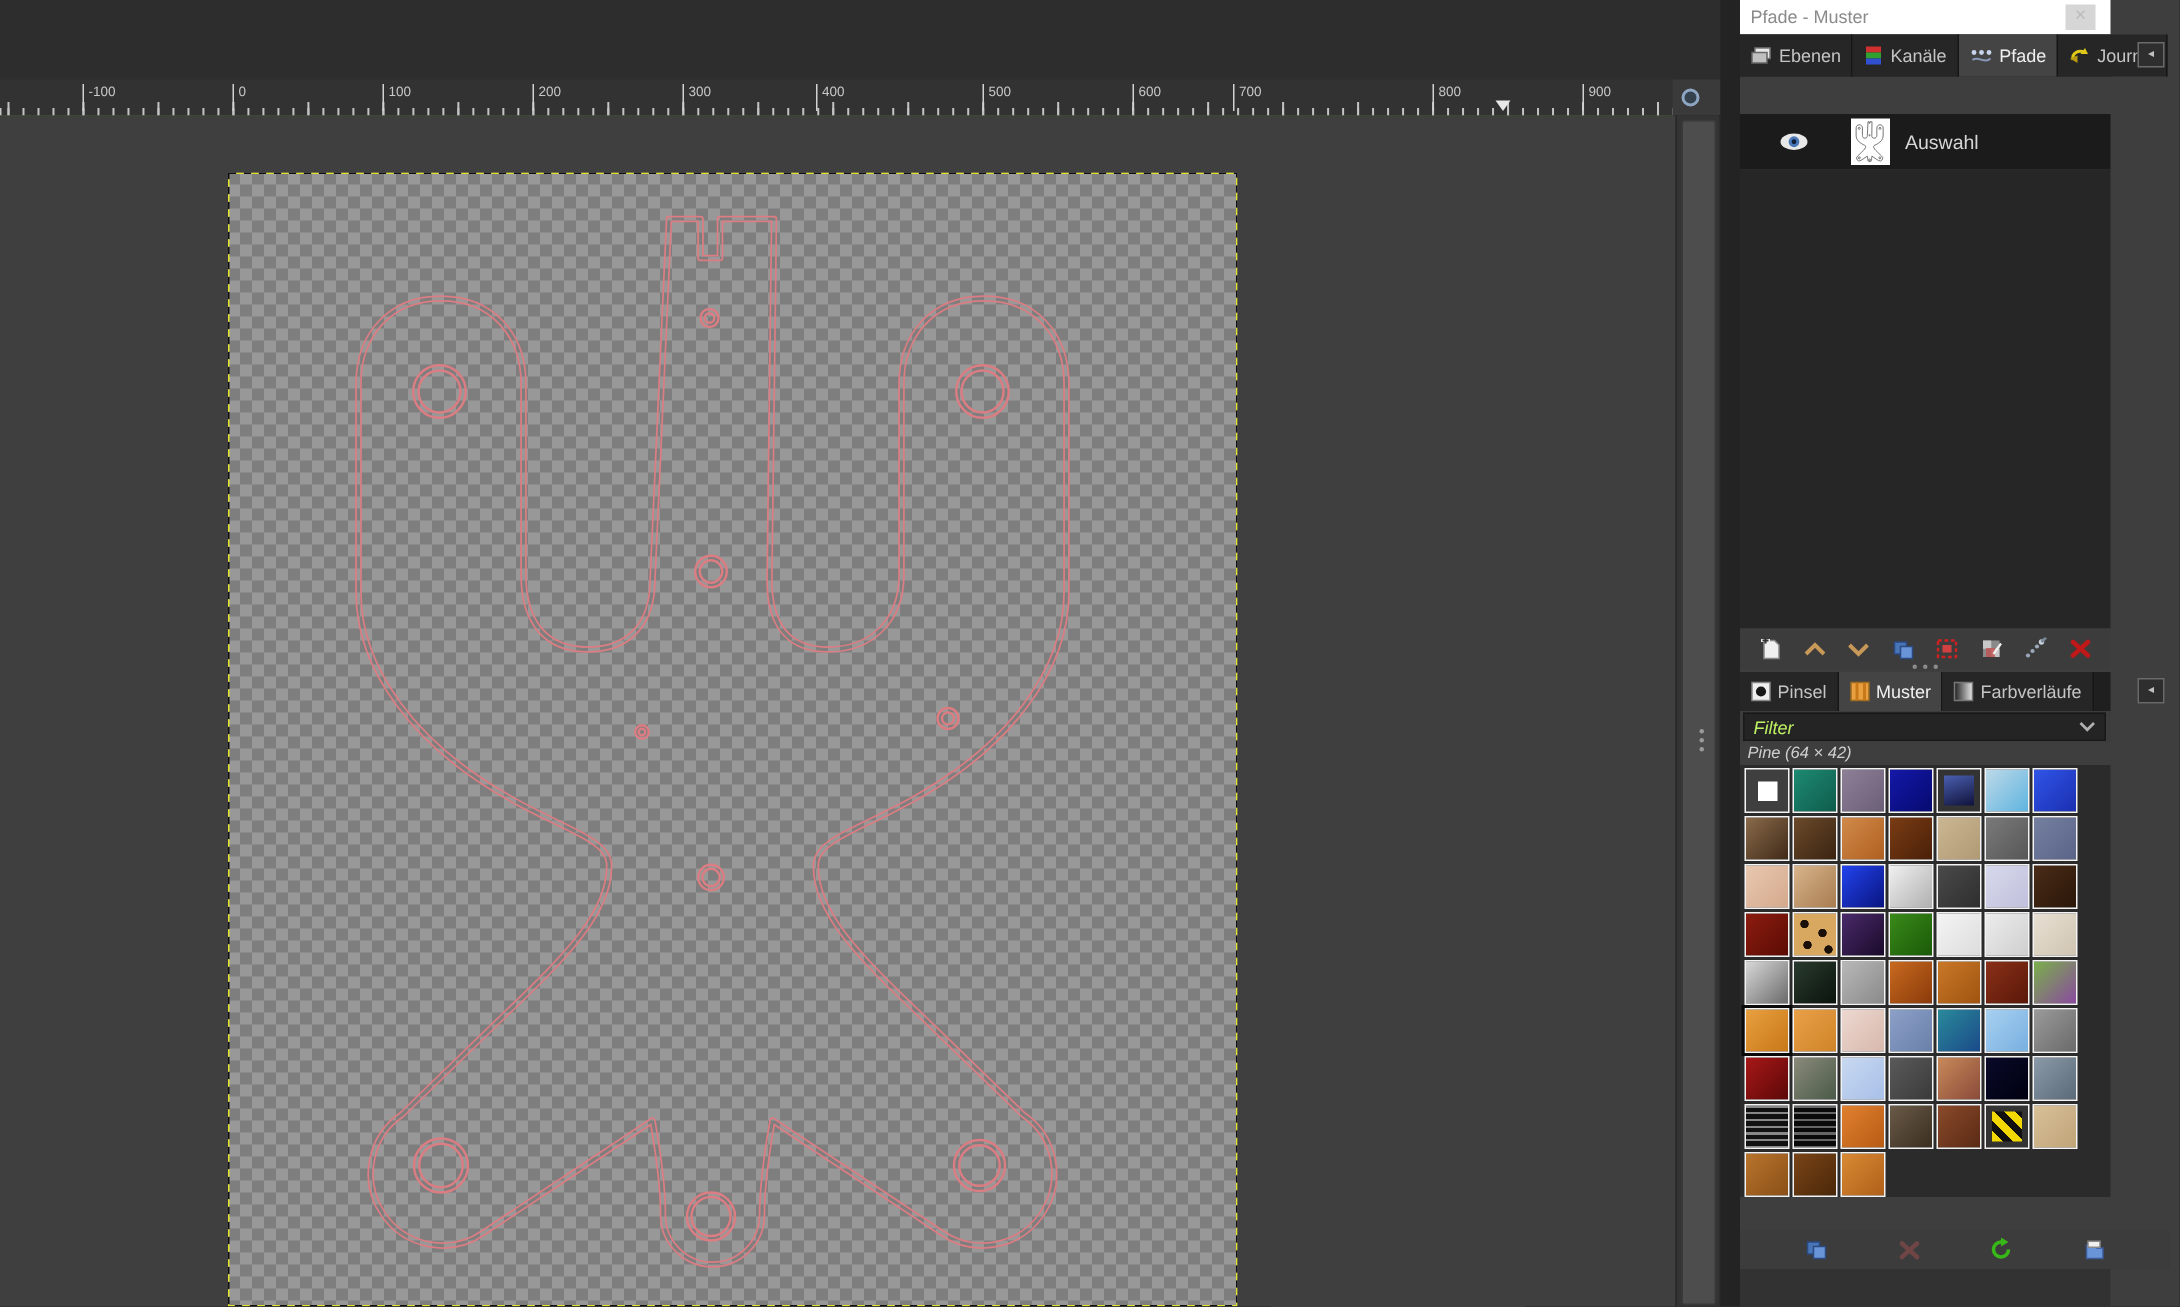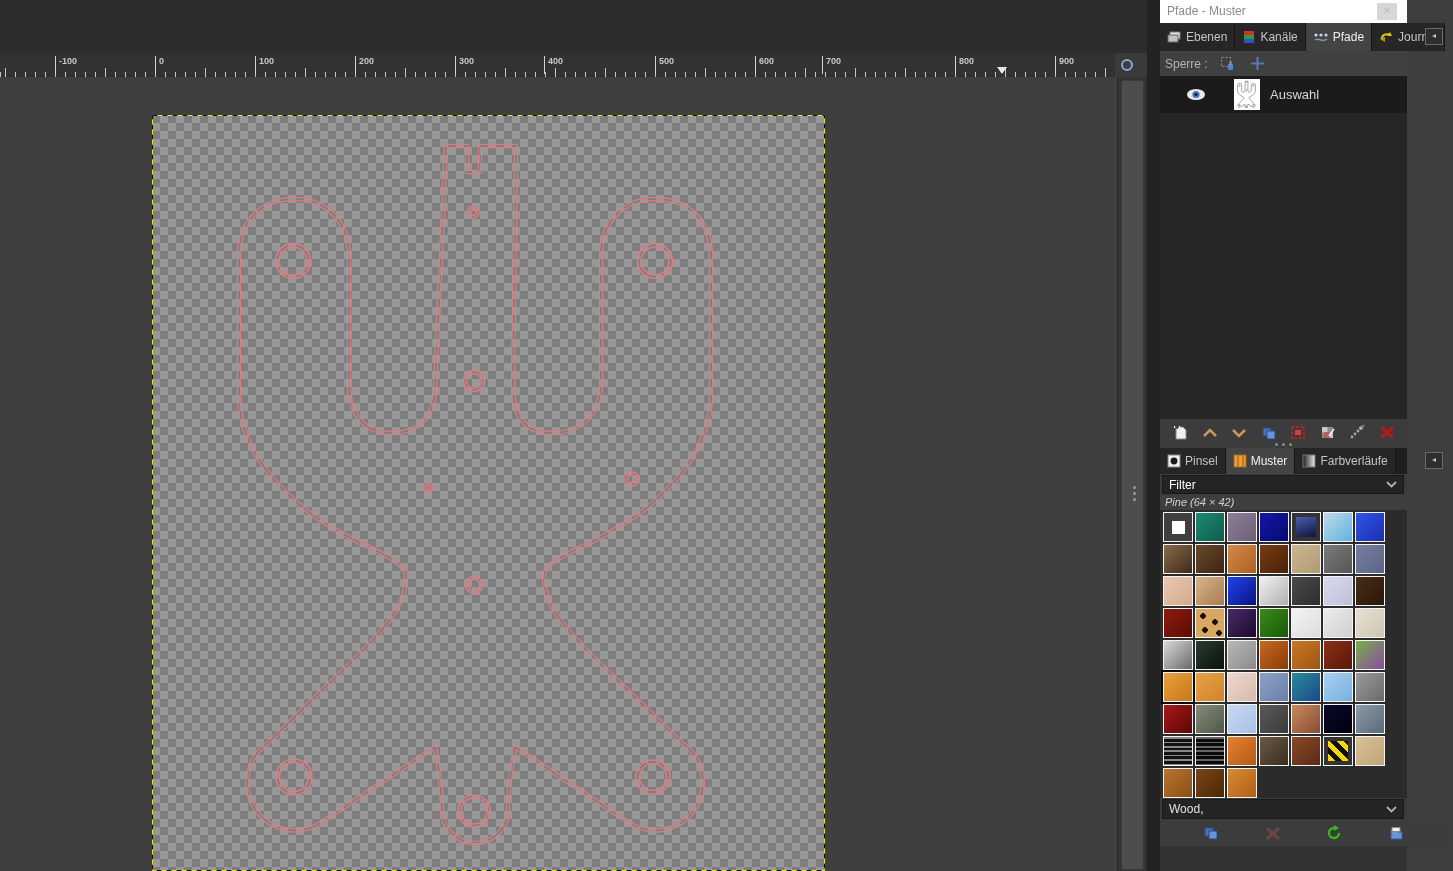--- a/index.html
+++ b/index.html
@@ -2,21 +2,21 @@
 <html><head>
 <meta charset="utf-8">
 <style>
   html,body{margin:0;padding:0;background:#2d2d2d;}
   #stage{position:relative;width:1453px;height:871px;overflow:hidden;
          font-family:"Liberation Sans",sans-serif;font-size:12px;color:#c8c8c8;
          -webkit-font-smoothing:antialiased;}
   .abs{position:absolute;}
   
   #topbar{left:0;top:0;width:1160px;height:53px;background:#2d2d2d;}
-  #ruler{left:0;top:53px;width:1115px;height:24px;background:#323232;border-bottom:1px solid #4d7c0f;font-weight:bold;}
+  #ruler{left:0;top:53px;width:1115px;height:24px;background:#323232;border-bottom:1px solid #4d7c0f;}
   #ruler .minor{position:absolute;left:0;bottom:0;width:100%;height:5px;
     background:repeating-linear-gradient(90deg,#c4c4c4 0 1px,transparent 1px 10px);
     background-position:5px 0;}
   #ruler .mid{position:absolute;left:0;bottom:0;width:100%;height:9px;
     background:repeating-linear-gradient(90deg,#c4c4c4 0 1px,transparent 1px 50px);
     background-position:5px 0;}
   .rlabel{position:absolute;top:3px;height:18px;border-left:1px solid #d2d2d2;
     padding-left:3px;font-size:9px;color:#c8c8c8;line-height:10px;}
   #pointer-mark{position:absolute;bottom:3px;width:0;height:0;
     border-left:5px solid transparent;border-right:5px solid transparent;border-top:7px solid #e8e8e8;}
@@ -50,21 +50,21 @@
   #path-thumb{width:26px;height:31px;background:#ffffff;margin-left:28px;display:flex;align-items:center;justify-content:center;}
   #pathrow .name{margin-left:10px;color:#d6d6d6;font-size:13px;}
   #pathlist{top:113px;height:306px;background:#262626;}
   #ptoolbar{top:419px;height:27px;background:#3c3c3c;display:flex;align-items:center;justify-content:space-between;padding:0 10px;box-sizing:border-box;}
   #dots-h{top:443px;height:6px;text-align:center;}
   #dots-h i{display:inline-block;width:3px;height:3px;border-radius:50%;background:#8a8a8a;margin:0 2px;vertical-align:top;}
   #filter-row{top:474px;height:21px;background:#3c3c3c;}
   .entry{position:absolute;left:2px;right:3px;top:1px;bottom:1px;background:#242424;border:1px solid #191919;
          display:flex;align-items:center;padding:0 6px;color:#e0e0e0;font-size:12px;}
   .entry .chev{margin-left:auto;}
-  .placeholder{color:#ffffff;}
+  .placeholder{color:#bef264;font-style:italic;}
   #plabel{top:495px;height:15px;padding-left:5px;box-sizing:border-box;font-style:italic;color:#cfcfcf;font-size:11px;line-height:14px;}
   #gridzone{top:510px;height:288px;background:#2b2b2b;overflow:hidden;}
   #grid{position:absolute;left:2px;top:1px;width:240px;display:flex;flex-wrap:wrap;}
   .pcell{width:30px;height:30px;border:1px solid #f4f4f4;margin:1px;box-sizing:border-box;position:relative;overflow:hidden;}
   .pcell.sel{outline:2px solid #0a0a0a;outline-offset:0;}
   .pcell .inner{position:absolute;inset:4px;}
   .pcell .whitesq{position:absolute;left:8px;top:8px;width:13px;height:13px;background:#fff;}
   #gridscroll{position:absolute;left:263px;top:0;width:14px;height:288px;background:#252525;border:1px solid #1b1b1b;box-sizing:border-box;}
   #gridscroll .thumb{position:absolute;left:1px;top:2px;width:10px;height:268px;background:#6e6e6e;border-radius:1px;}
   #tagrow{top:798px;height:22px;background:#3c3c3c;}
@@ -197,40 +197,20 @@
               <path d="M3,10 C2,5 7,3 11,5" fill="none" stroke="#e0c818" stroke-width="2"></path>
               <polygon points="13,6 8,6 11,2" fill="#e0c818"></polygon>
               <polygon points="1,9 6,12 6,7" fill="#b89810"></polygon>
             </svg>
           </span>
           <span>Journal</span>
         </div>
       </div>
     <div class="detach" style="top:28px">◂</div>
 
-    <div id="sperre" class="row">
-      <span class="lbl">Sperre :</span>
-      <span class="iconbtn">
-        <svg width="15" height="15" viewBox="0 0 15 15">
-          <g fill="none" stroke="#9a9a9a" stroke-dasharray="2 2">
-              <rect x="1.5" y="1.5" width="9" height="9"></rect>
-            </g>
-          <rect x="8" y="8" width="5" height="6" rx="1" fill="#5a82c0"></rect>
-          <rect x="9.5" y="5" width="2" height="4" fill="#7a9ad0"></rect>
-        </svg>
-      </span>
-      <span class="iconbtn">
-        <svg width="15" height="15" viewBox="0 0 15 15">
-          <g stroke="#5878b8" stroke-width="2">
-              <line x1="7.5" y1="1" x2="7.5" y2="14"></line>
-              <line x1="1" y1="7.5" x2="14" y2="7.5"></line>
-            </g>
-        </svg>
-      </span>
-    </div>
 
     <div id="pathrow" class="row">
       <span class="iconbtn" style="margin-left:26px">
         <svg width="20" height="13" viewBox="0 0 20 13">
           <ellipse cx="10" cy="6.5" rx="9" ry="5.5" fill="#e8e8e8"></ellipse>
           <circle cx="10" cy="6.5" r="3.6" fill="#4a78b8"></circle>
           <circle cx="10" cy="6.5" r="1.6" fill="#10203a"></circle>
         </svg>
       </span>
       <span id="path-thumb">
@@ -426,30 +406,20 @@
           <div class="pcell" style="background:linear-gradient(135deg,#d8c098 0%,#c0a478 100%);"></div>
           <div class="pcell" style="background:linear-gradient(135deg,#b8742c 0%,#8a5018 100%);"></div>
           <div class="pcell" style="background:linear-gradient(135deg,#7a4418 0%,#4a2808 100%);"></div>
           <div class="pcell" style="background:linear-gradient(135deg,#d88a34 0%,#b06018 100%);"></div>
         </div>
       <div id="gridscroll">
         <div class="thumb"></div>
       </div>
     </div>
 
-    <div id="tagrow" class="row">
-      <div class="entry">
-        <span>Wood,</span>
-        <span class="chev">
-          <svg width="11" height="7" viewBox="0 0 11 7">
-              <polyline points="1,1 5.5,5.5 10,1" fill="none" stroke="#b0b0b0" stroke-width="1.8"></polyline>
-            </svg>
-        </span>
-      </div>
-    </div>
 
     <div id="btoolbar" class="row">
         <span class="iconbtn">
           <svg width="16" height="14" viewBox="0 0 16 14">
             <rect x="2" y="2" width="8" height="8" fill="#4a74b8" stroke="#2a4a80"></rect>
             <rect x="6" y="5" width="8" height="8" fill="#6a94d8" stroke="#2a4a80"></rect>
           </svg>
         </span>
         <span class="iconbtn">
           <svg width="14" height="13" viewBox="0 0 14 13" opacity="0.45">

